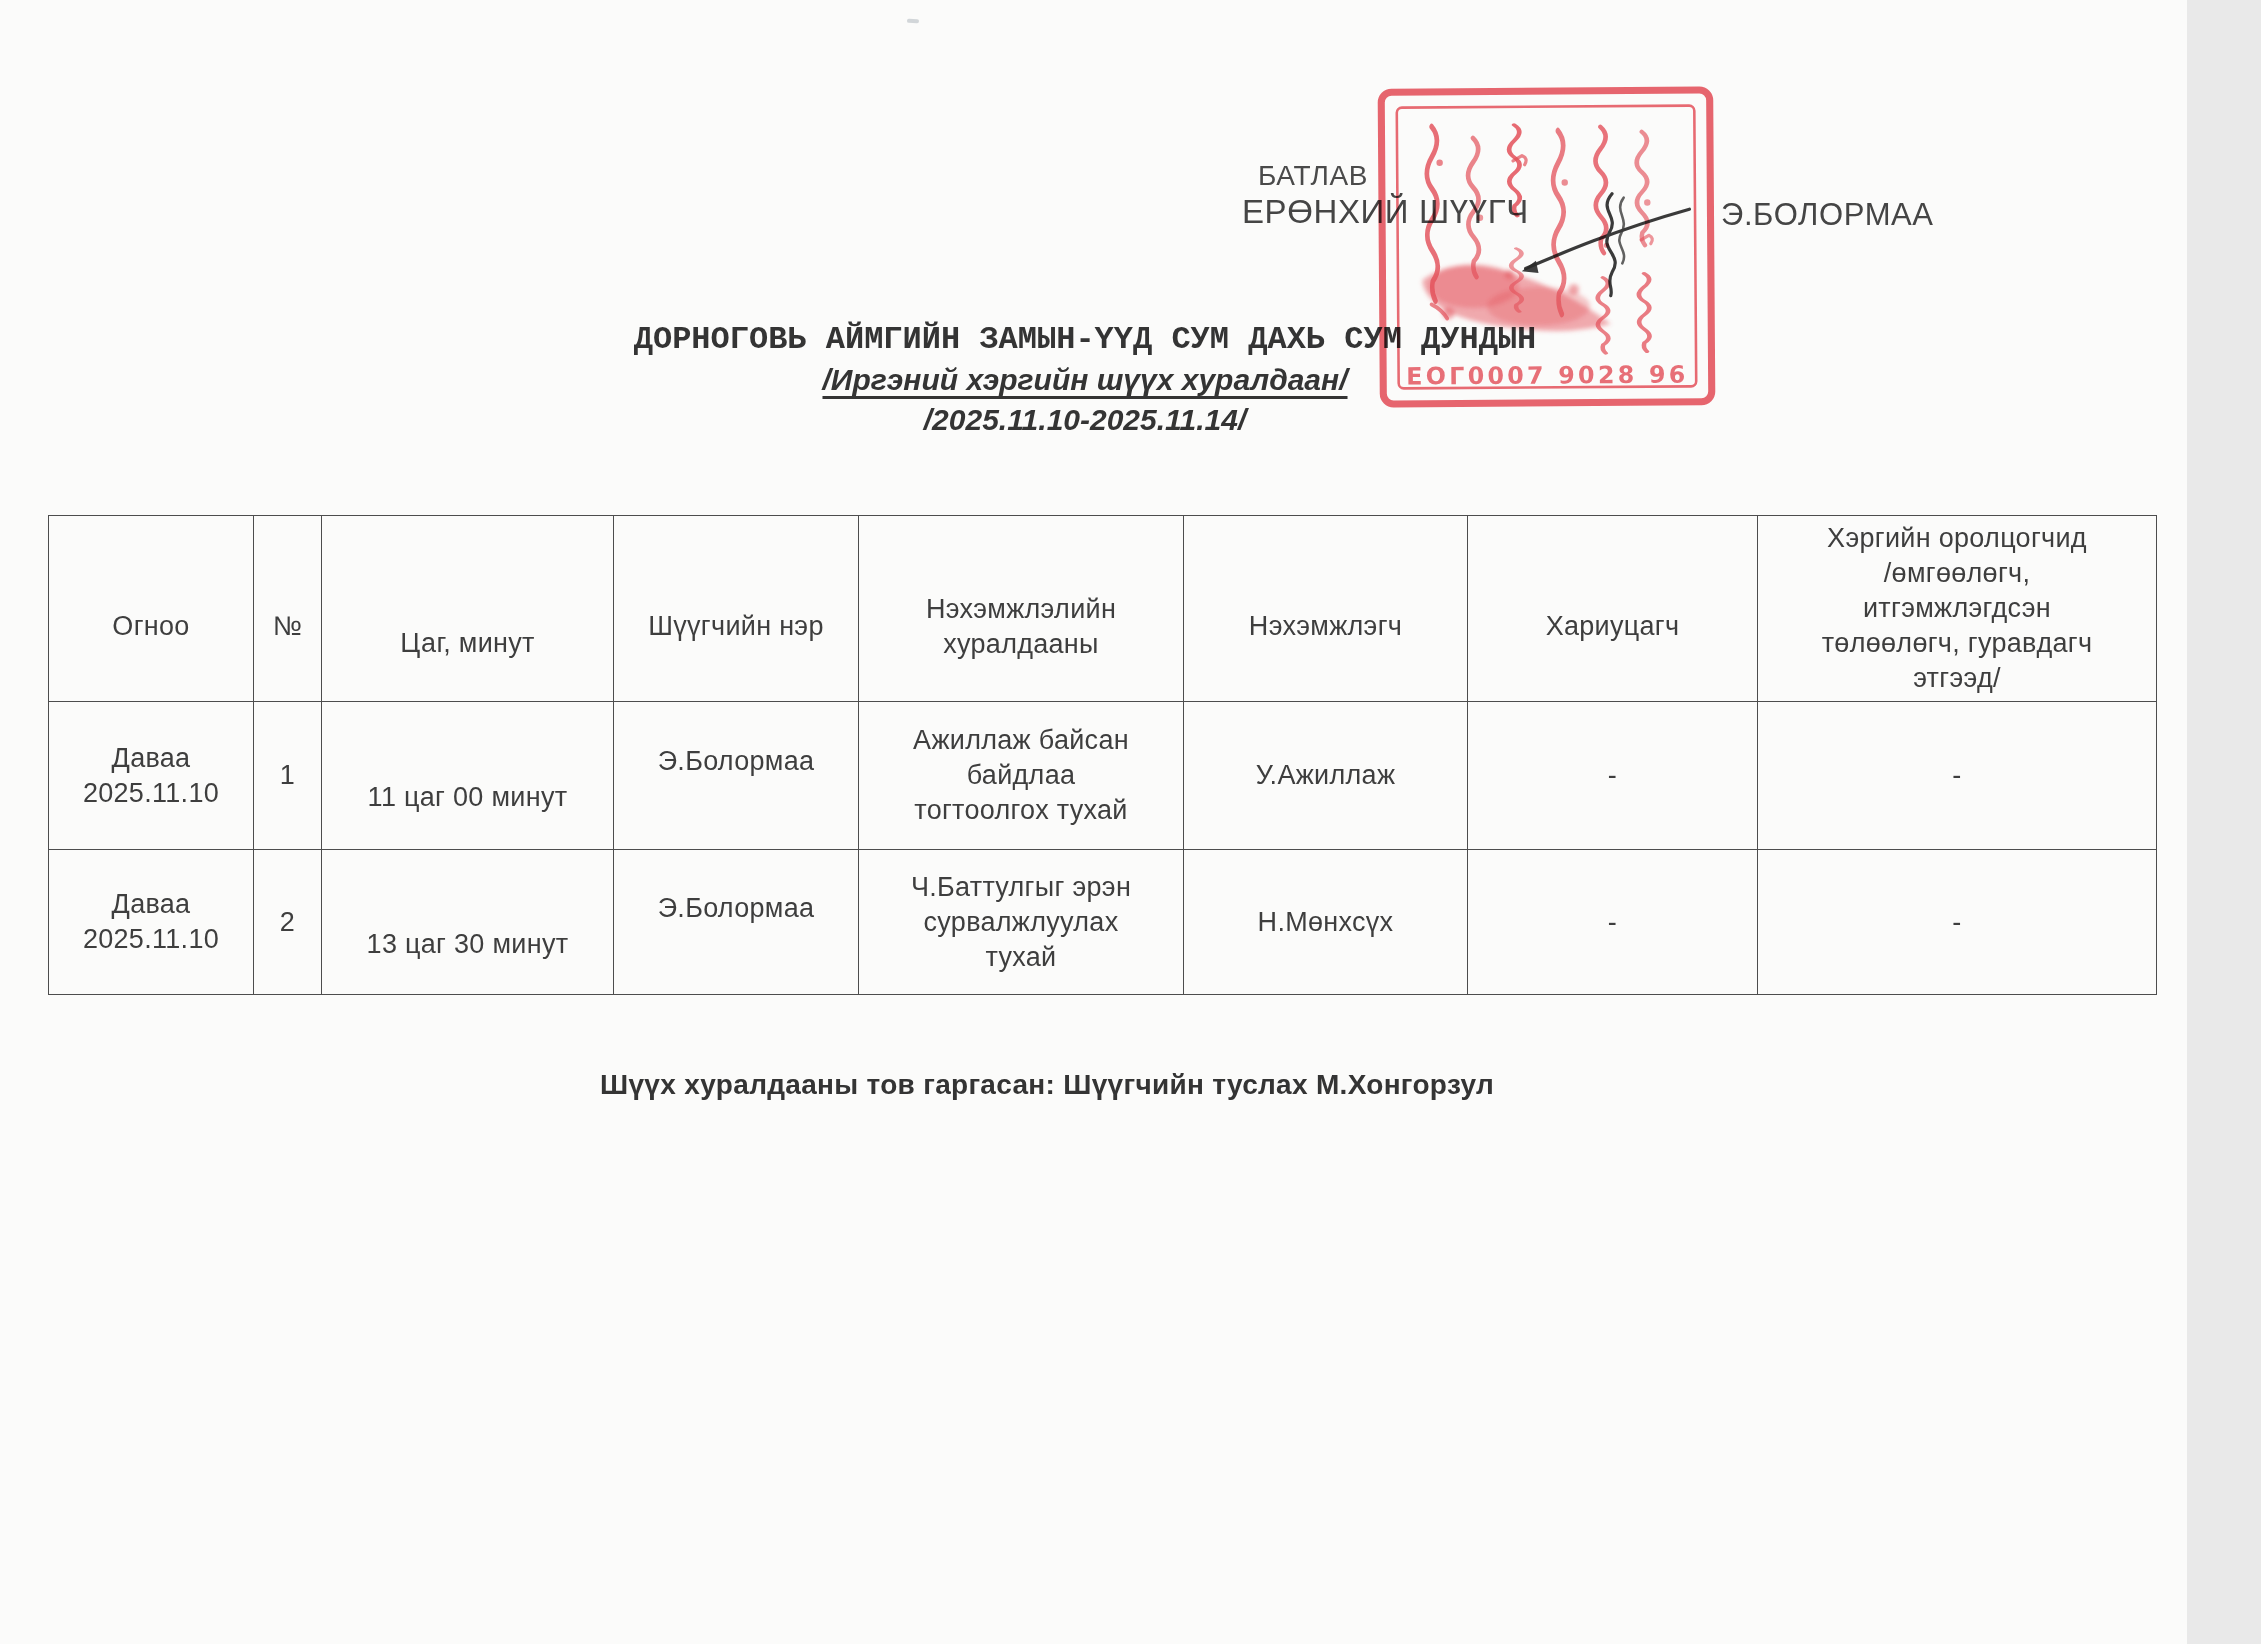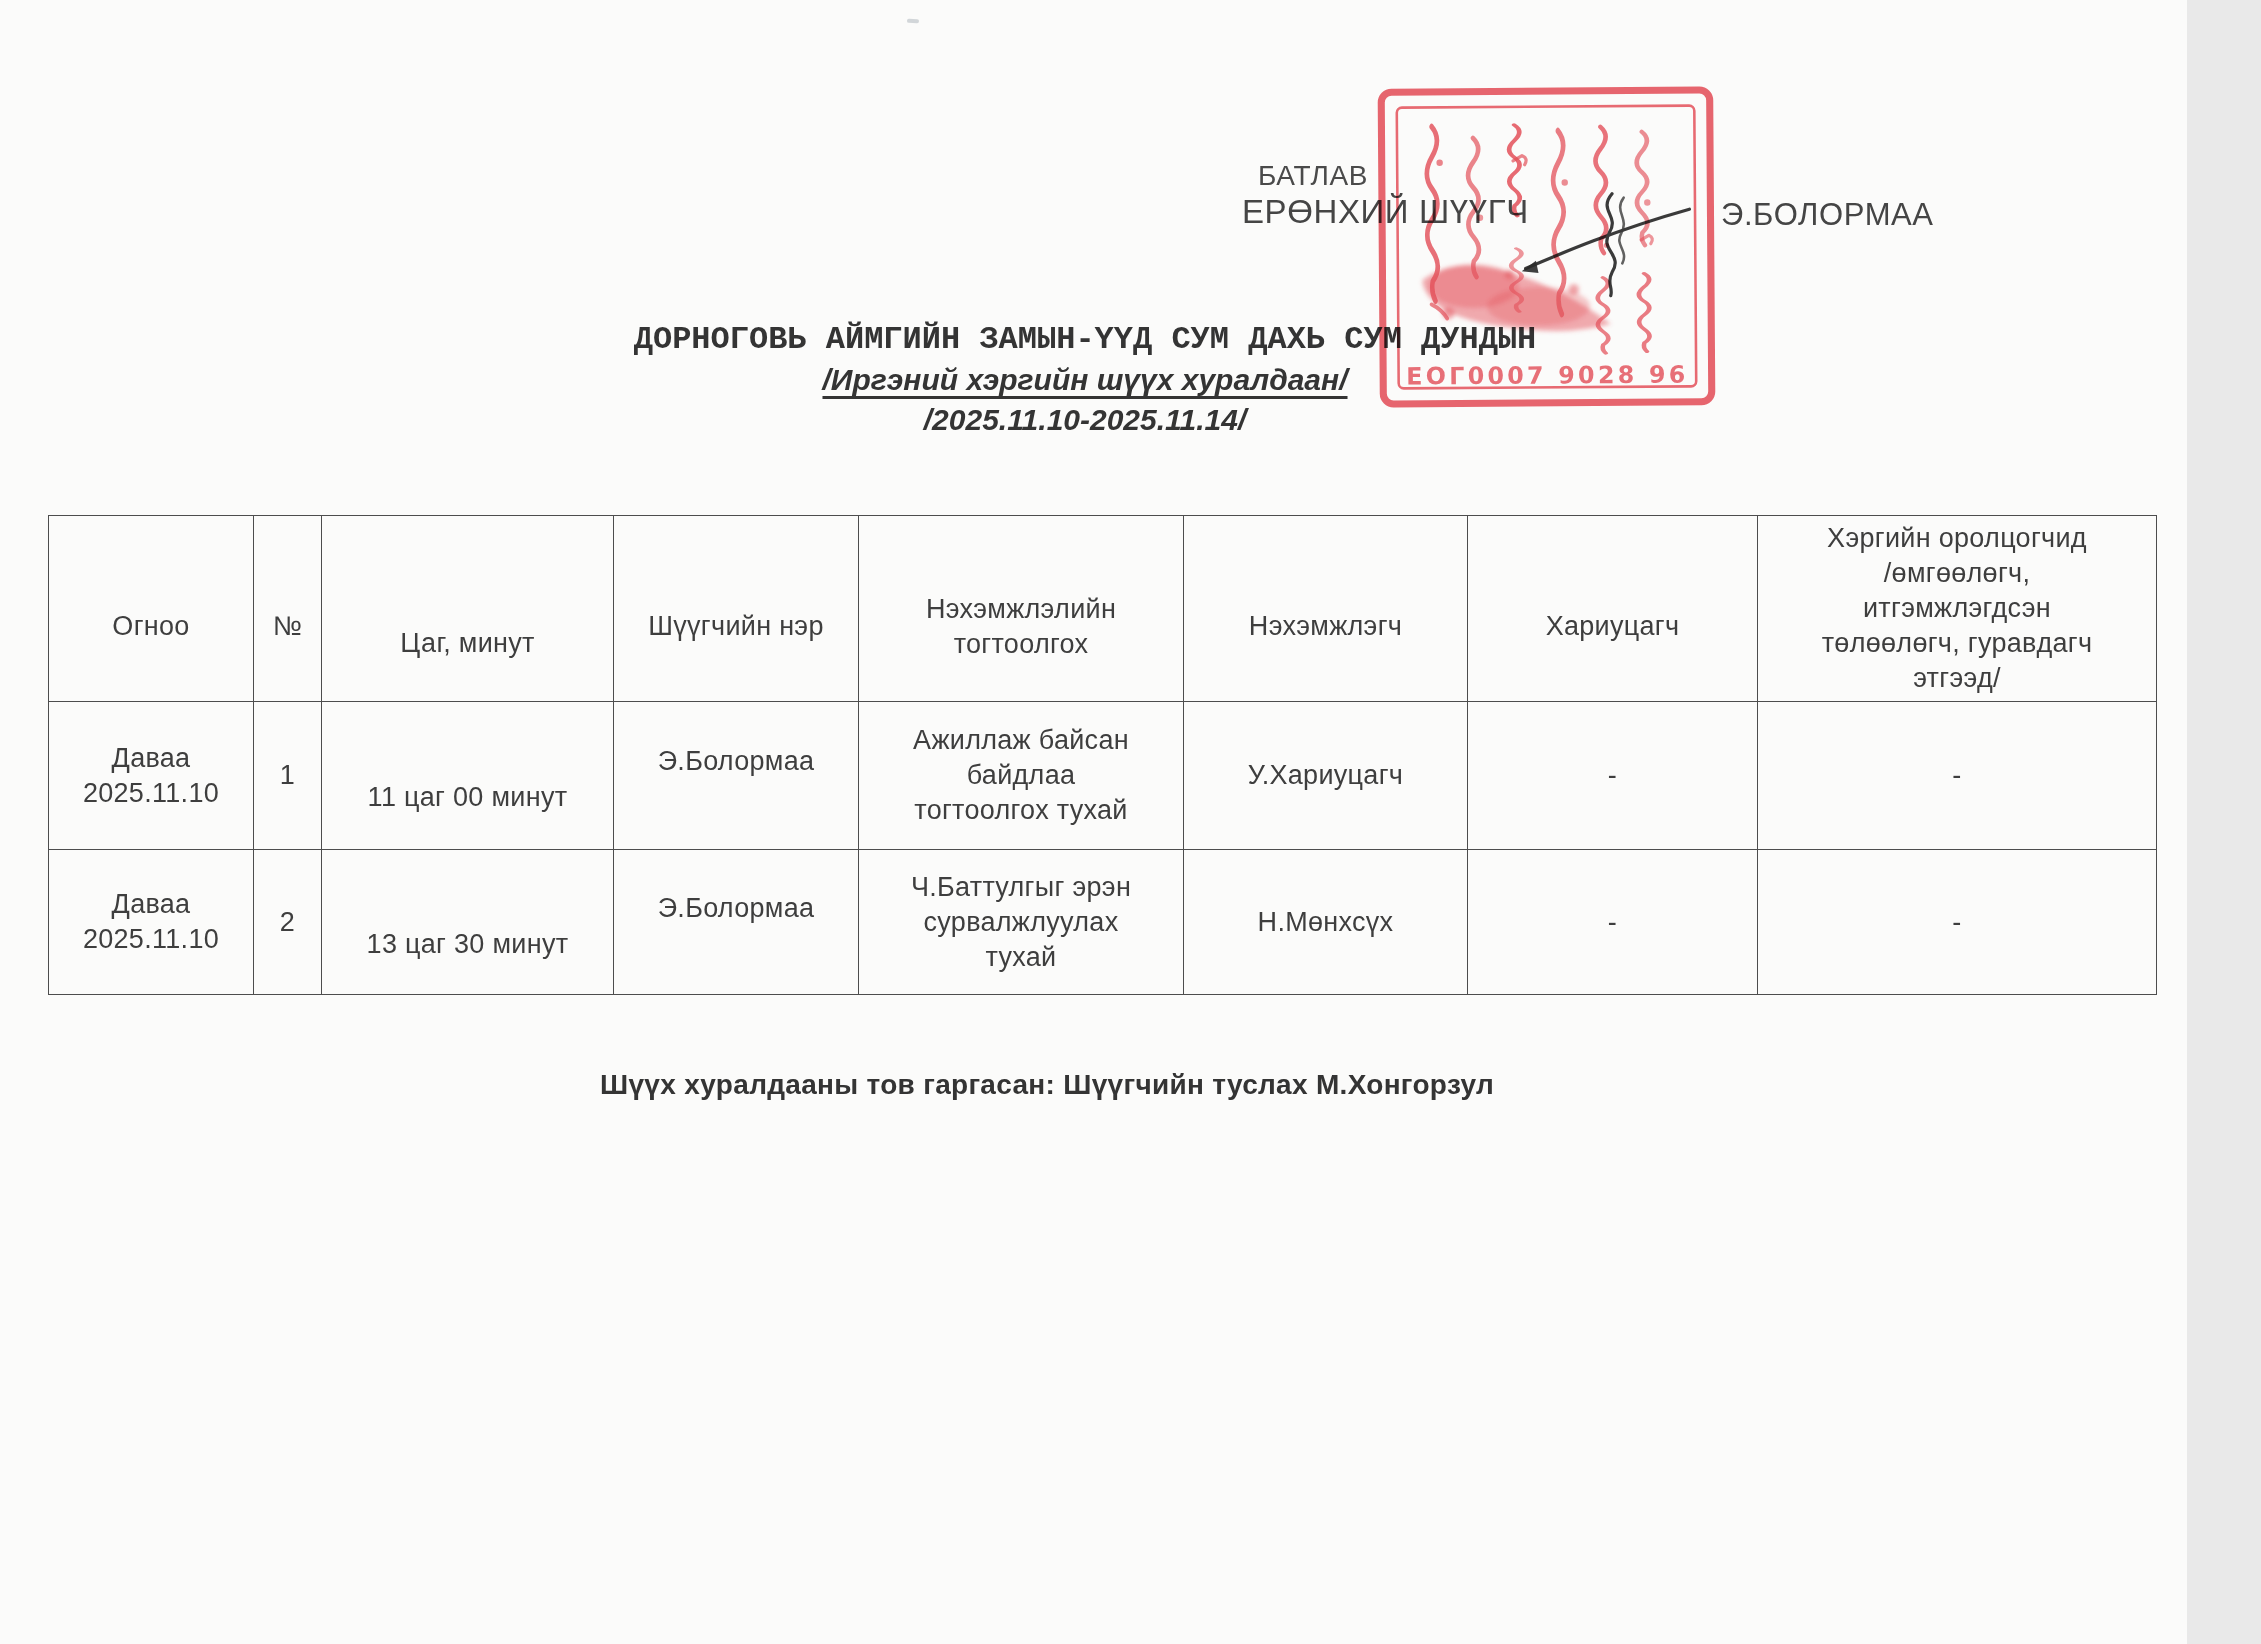--- a/index.html
+++ b/index.html
@@ -201,39 +201,39 @@
         <col style="width:290px">
         <col style="width:399px">
     </colgroup>
     <tbody>
       <tr class="row-head">
         <th><span class="sh28">Огноо</span></th>
         <th><span class="sh28">№</span></th>
         <th><span class="sh55">Цаг, минут</span></th>
         <th><span class="sh28">Шүүгчийн нэр</span></th>
         <th><span class="pre sh28">Нэхэмжлэлийн
-тогтоолгох</span></th>
+хуралдааны</span></th>
         <th><span class="sh28">Нэхэмжлэгч</span></th>
         <th><span class="sh28">Хариуцагч</span></th>
         <th><span class="pre">Хэргийн оролцогчид
 /өмгөөлөгч,
 итгэмжлэгдсэн
 төлөөлөгч, гуравдагч
 этгээд/</span></th>
       </tr>
       <tr class="row-data1">
         <td><span class="pre">Даваа
 2025.11.10</span></td>
         <td><span>1</span></td>
         <td><span class="sh34">11 цаг 00 минут</span></td>
         <td><span class="shm22">Э.Болормаа</span></td>
         <td><span class="pre">Ажиллаж байсан
 байдлаа
 тогтоолгох тухай</span></td>
-        <td><span>У.Хариуцагч</span></td>
+        <td><span>У.Ажиллаж</span></td>
         <td class="dash-cell"><span>-</span></td>
         <td class="dash-cell"><span>-</span></td>
       </tr>
       <tr class="row-data2">
         <td><span class="pre">Даваа
 2025.11.10</span></td>
         <td><span>2</span></td>
         <td><span class="sh34">13 цаг 30 минут</span></td>
         <td><span class="shm22">Э.Болормаа</span></td>
         <td><span class="pre">Ч.Баттулгыг эрэн

